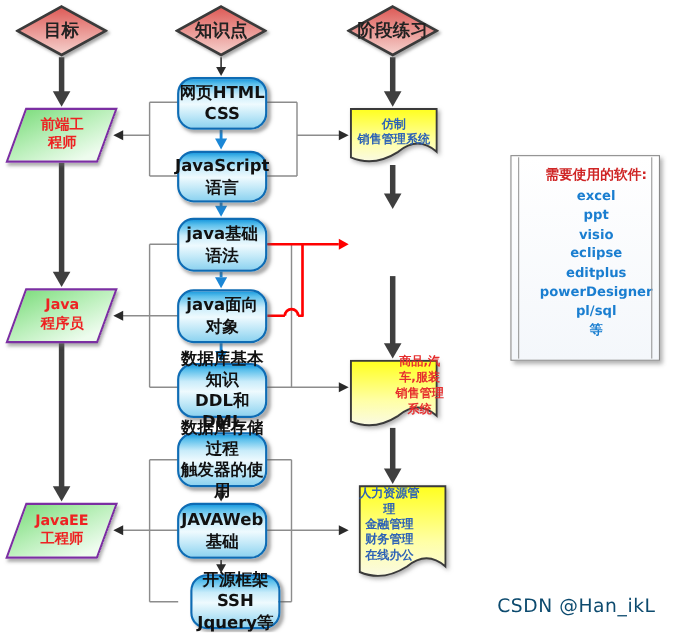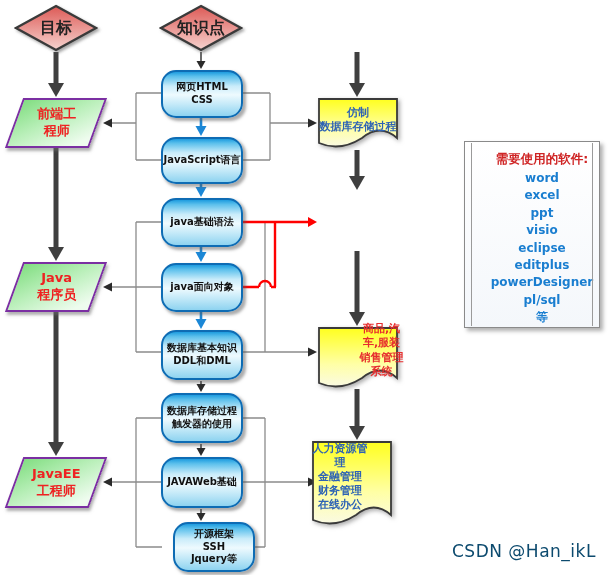--- a/index.html
+++ b/index.html
@@ -8,21 +8,21 @@
   .wires{position:absolute;left:0;top:0;}
   .node{position:absolute;display:flex;align-items:center;justify-content:center;box-sizing:border-box;}
   .label{white-space:pre-line;text-align:center;font-weight:bold;line-height:1.28;}
   
   .dia svg{position:absolute;left:0;top:0;filter:drop-shadow(2px 2px 1.5px rgba(90,90,90,.55));}
   .dia .label{position:relative;font-size:16px;color:#222;}
   
   .k-box{border:2px solid #0e6cb4;border-radius:15px;
          background:linear-gradient(180deg,#1e9cdf 0%,#5cc0ec 10%,#c9ecfa 32%,#eefafe 52%,#c3e9f8 74%,#8ed3f0 100%);
          box-shadow:2.5px 2.5px 3px rgba(90,90,90,.5);}
-  .k-box .label{font-size:10px;color:#111;}
+  .k-box .label{font-size:15px;color:#111;}
   
   .role{border:2.2px solid #7b2fa2;transform:skewX(-20deg);
         background:linear-gradient(150deg,#82de82 0%,#b9efb9 45%,#eefcee 90%);
         box-shadow:2.5px 3px 3px rgba(110,110,110,.55);}
   .role .label{transform:skewX(20deg);font-size:13px;color:#ee2222;}
   
   .doc svg{position:absolute;left:0;top:0;filter:drop-shadow(2px 2px 2px rgba(90,90,90,.5));}
   .doc .label{position:relative;font-size:11px;}
   .label[data-c="red"]{color:#e62e2e;}
   .label[data-c="blue"]{color:#2e63b5;}
@@ -128,20 +128,26 @@
       <polygon points="42,2 82,24 42,46 2,24" fill="url(#gradRed)" stroke="#3a3a3a" stroke-width="2.4"></polygon>
     </svg>
     <span class="label">目标</span>
   </div>
   <div class="node dia" style="left:159px;top:4px;width:84px;height:48px;">
     <svg width="84" height="48" viewBox="0 0 84 48">
       <polygon points="42,2 82,24 42,46 2,24" fill="url(#gradRed)" stroke="#3a3a3a" stroke-width="2.4"></polygon>
     </svg>
     <span class="label">知识点</span>
   </div>
+  <div class="node dia" style="left:315px;top:4px;width:84px;height:48px;">
+    <svg width="84" height="48" viewBox="0 0 84 48">
+      <polygon points="42,2 82,24 42,46 2,24" fill="url(#gradRed)" stroke="#3a3a3a" stroke-width="2.4"></polygon>
+    </svg>
+    <span class="label">阶段练习</span>
+  </div>
 
   <div class="node role" style="left:14px;top:98px;width:84px;height:50px;">
     <span class="label">前端工
 程师</span>
   </div>
   <div class="node role" style="left:14px;top:262px;width:84px;height:50px;">
     <span class="label">Java
 程序员</span>
   </div>
   <div class="node role" style="left:14px;top:457px;width:84px;height:51px;">
@@ -177,44 +183,43 @@
     <span class="label">开源框架
 SSH
 Jquery等</span>
   </div>
 
   <div class="node doc" style="left:318px;top:98px;width:80px;height:52px;">
     <svg width="80" height="56" viewBox="0 0 80 56">
       <path d="M1,1 H79 V40 Q62,25 44,40 Q22,54 1,45 Z" fill="url(#gradYellow)" stroke="#3a3a3a" stroke-width="1.8"></path>
     </svg>
     <span class="label" style="margin-top:-8px;" data-c="blue">仿制
-数据库存储过程</span>
+销售管理系统</span>
   </div>
   <div class="node doc" style="left:318px;top:327px;width:88px;height:63px;padding-left:39px;">
     <svg width="80" height="67" viewBox="0 0 80 67">
       <path d="M1,1 H79 V51 Q62,36 44,51 Q22,65 1,56 Z" fill="url(#gradYellow)" stroke="#3a3a3a" stroke-width="1.8"></path>
     </svg>
     <span class="label" style="margin-top:-16px;" data-c="red">商品,汽车,服装
 销售管理系统</span>
   </div>
-  <div class="node doc" style="left:312px;top:441px;width:56px;height:86px;justify-content:flex-end;">
+  <div class="node doc" style="left:326px;top:441px;width:56px;height:86px;justify-content:flex-end;">
     <svg width="80" height="90" viewBox="0 0 80 90">
       <path d="M1,1 H79 V74 Q62,59 44,74 Q22,88 1,79 Z" fill="url(#gradYellow)" stroke="#3a3a3a" stroke-width="1.8"></path>
     </svg>
     <span class="label" style="margin-top:-14px;" data-c="blue">人力资源管理
 金融管理
 财务管理
 在线办公</span>
   </div>
 
   <div class="software">
     <div class="sw-bar" style="left:6px;"></div>
     <div class="sw-bar" style="right:6px;"></div>
     <div class="sw-title">需要使用的软件:</div>
-    <div class="sw-item">word</div>
     <div class="sw-item">excel</div>
     <div class="sw-item">ppt</div>
     <div class="sw-item">visio</div>
     <div class="sw-item">eclipse</div>
     <div class="sw-item">editplus</div>
     <div class="sw-item">powerDesigner</div>
     <div class="sw-item">pl/sql</div>
     <div class="sw-item">等</div>
   </div>
 

